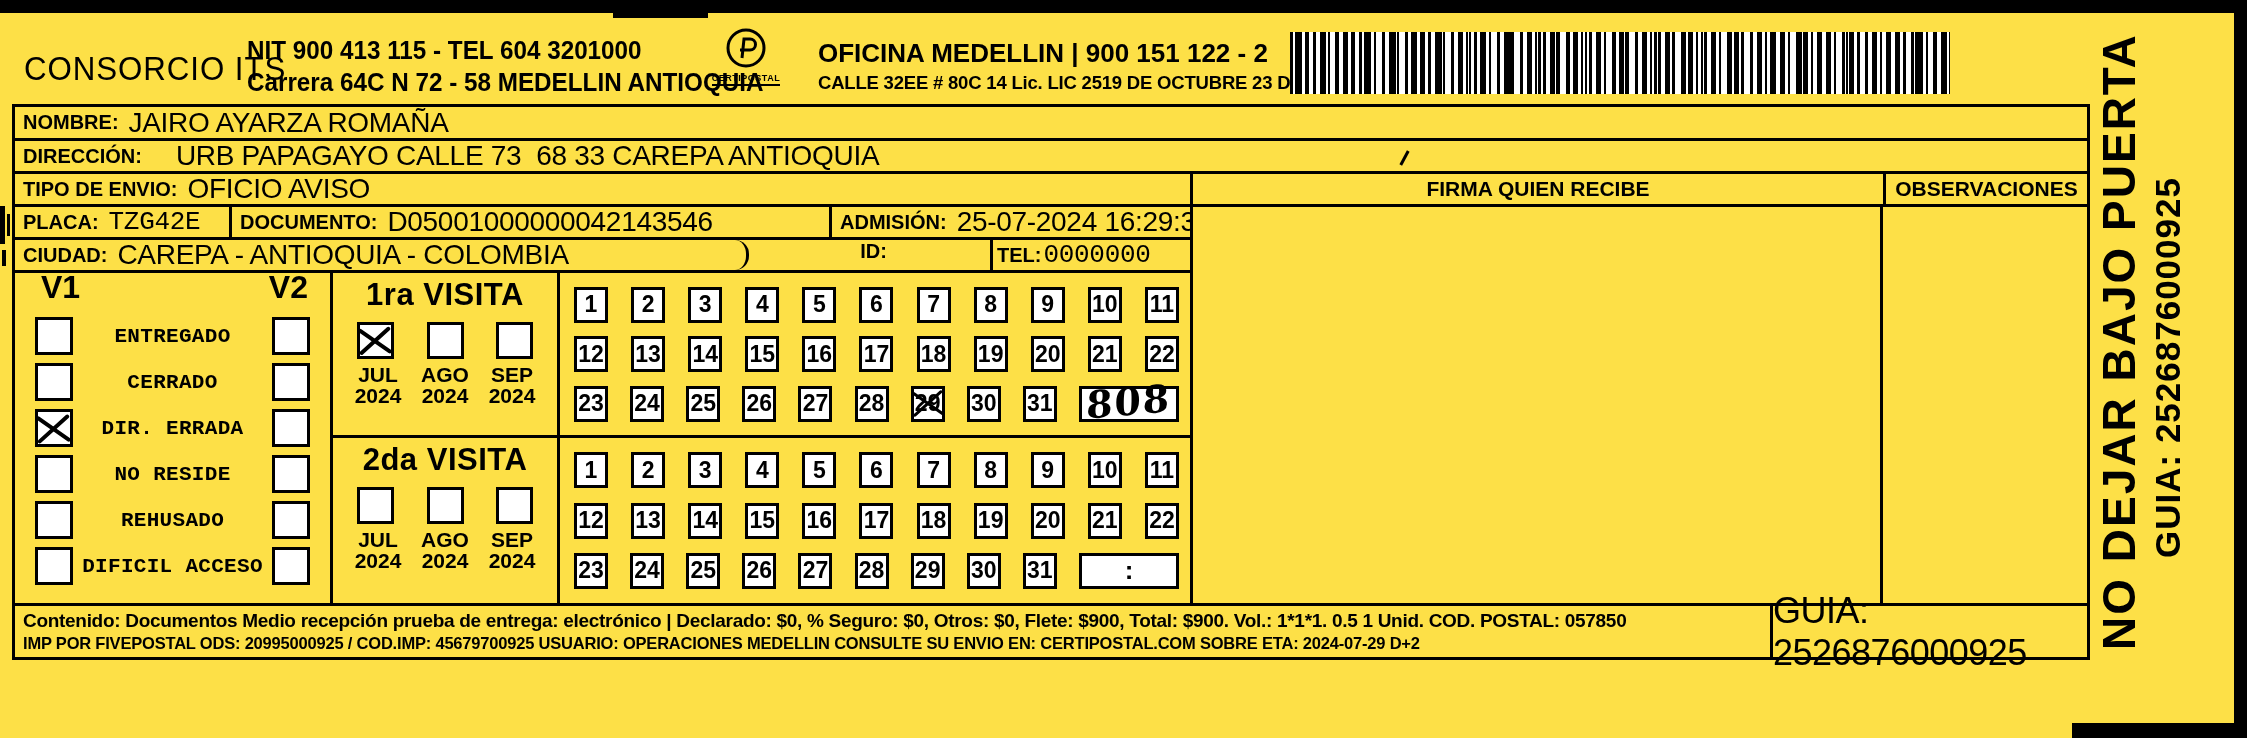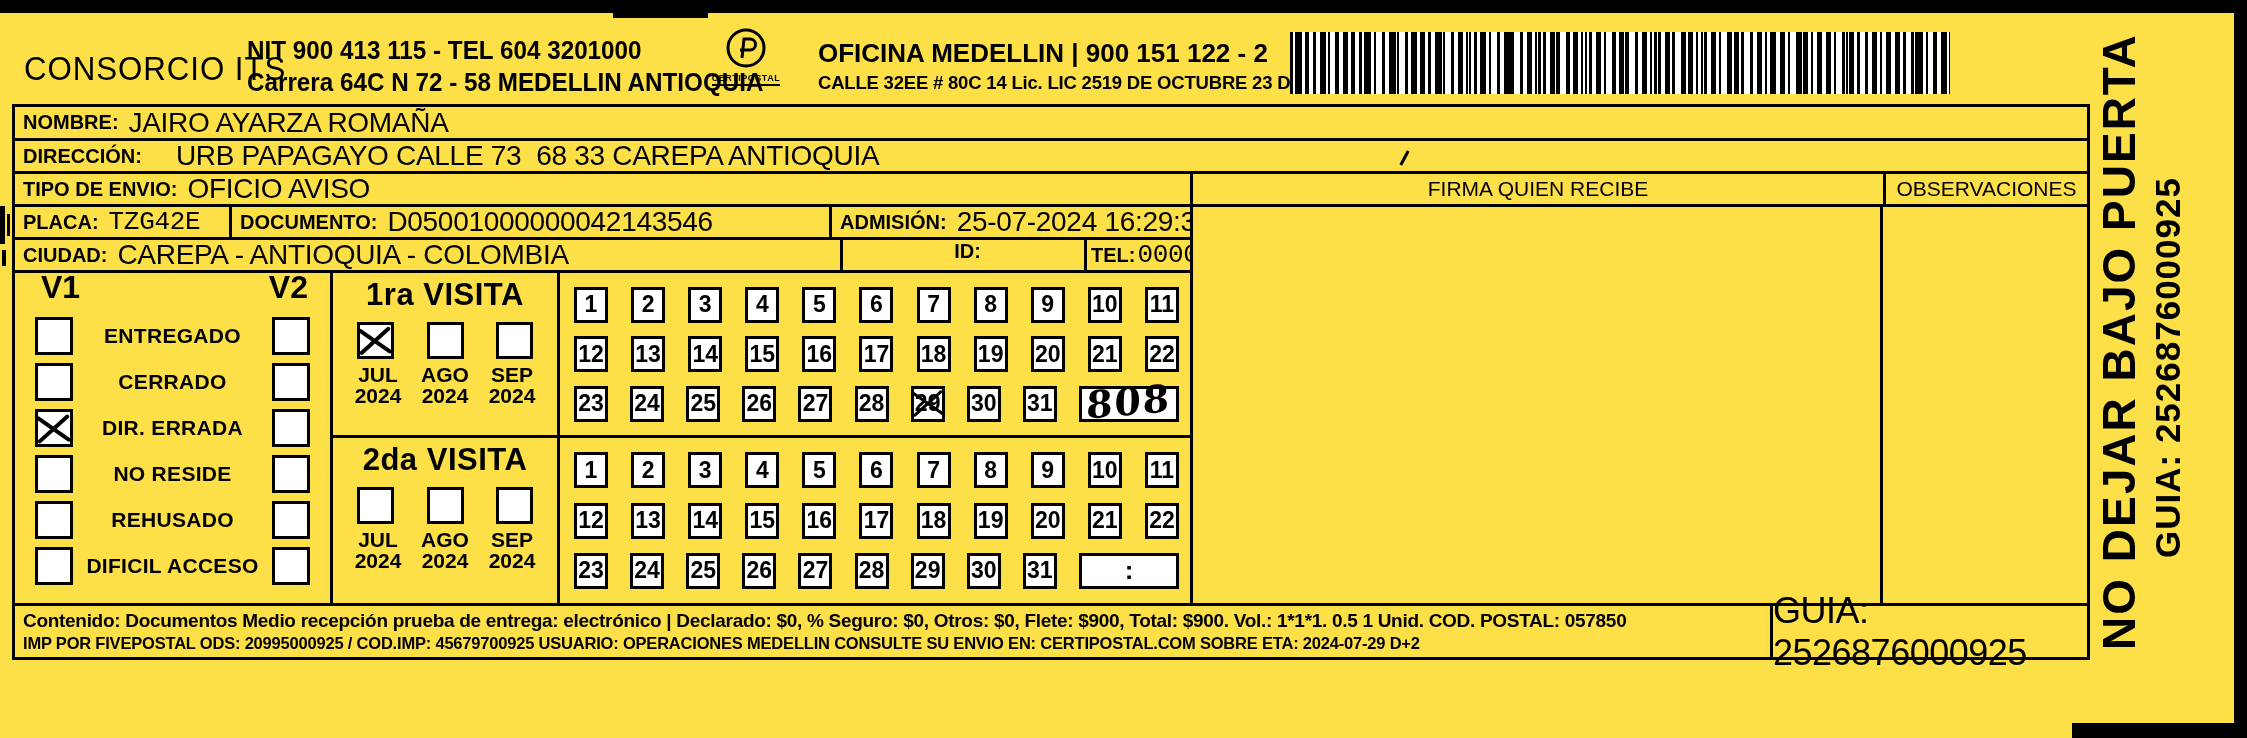--- a/index.html
+++ b/index.html
@@ -23,28 +23,28 @@
   
   #form{left:12px;top:104px;width:2078px;height:556px;border:3px solid #000;box-sizing:border-box;}
   .cell{position:absolute;box-sizing:border-box;}
   .bB{border-bottom:3px solid #000;}
   .bR{border-right:3px solid #000;}
   .line{display:flex;align-items:center;padding-left:8px;gap:10px;overflow:hidden;}
   .lab{font-weight:bold;font-size:20px;white-space:pre;}
   .val{font-size:28px;white-space:pre;letter-spacing:-0.3px;}
   .val.sm{font-size:26px;font-family:Liberation Mono, monospace;}
   
-  .hdr{display:flex;align-items:center;justify-content:center;font-size:21px;font-weight:normal;}
+  .hdr{display:flex;align-items:center;justify-content:center;font-size:21px;font-weight:bold;}
   
   #v1v2-cell{left:0;top:0;width:318px;height:330px;}
   #v1-label,#v2-label{position:absolute;top:-4px;font-size:32px;font-weight:bold;}
   #v1-label{left:26px;} #v2-label{right:22px;}
   #status-rows{position:absolute;left:0;right:0;top:36px;bottom:10px;display:flex;flex-direction:column;justify-content:space-evenly;}
   .status-row{display:flex;align-items:center;padding:0 20px;}
-  .status-label{flex:1;text-align:center;font-size:21px;font-weight:bold;letter-spacing:.3px;}
+  .status-label{flex:1;text-align:center;font-size:21px;font-weight:bold;letter-spacing:.3px;font-family:Liberation Mono, monospace;}
   
   .checkbox{width:38px;height:38px;border:3px solid #000;box-sizing:border-box;position:relative;background:#fff;flex:0 0 auto;}
   .checkbox.small{width:37px;height:37px;}
   .xline{position:absolute;left:-15%;top:46%;width:128%;height:4px;background:#000;border-radius:2px;}
   .x1{transform:rotate(35deg);} .x2{transform:rotate(-42deg);}
   .pen{height:3px;width:135%;left:-18%;}
   
   #visits{left:0;top:166px;width:1178px;height:330px;}
   #visit-right{position:absolute;left:318px;top:0;width:860px;height:330px;}
   .visit-row{position:absolute;left:0;right:0;display:flex;box-sizing:border-box;}
@@ -142,21 +142,21 @@
         <span class="lab">DOCUMENTO:</span>
         <span class="val">D05001000000042143546</span>
       </div>
       <div class="line" style="flex:1;">
         <span class="lab">ADMISIÓN:</span>
         <span class="val">25-07-2024 16:29:37</span>
       </div>
     </div>
 
     <div class="cell bB bR" style="left:0;top:133px;width:1178px;height:33px;display:flex;">
-      <div class="line bR" style="width:828px;box-sizing:border-box;">
+      <div class="line bR" style="width:734px;box-sizing:border-box;border-radius:14px;">
         <span class="lab">CIUDAD:</span>
         <span class="val">CAREPA - ANTIOQUIA - COLOMBIA</span>
       </div>
       <div class="line bR" style="width:244px;box-sizing:border-box;flex-direction:column;">
         <span class="lab">ID:</span>
         <span class="val sm">71934265</span>
       </div>
       <div class="line" style="flex:1;padding-left:4px;">
         <span class="lab">TEL:</span>
         <span class="val sm" style="margin-left:-8px;">0000000</span>

